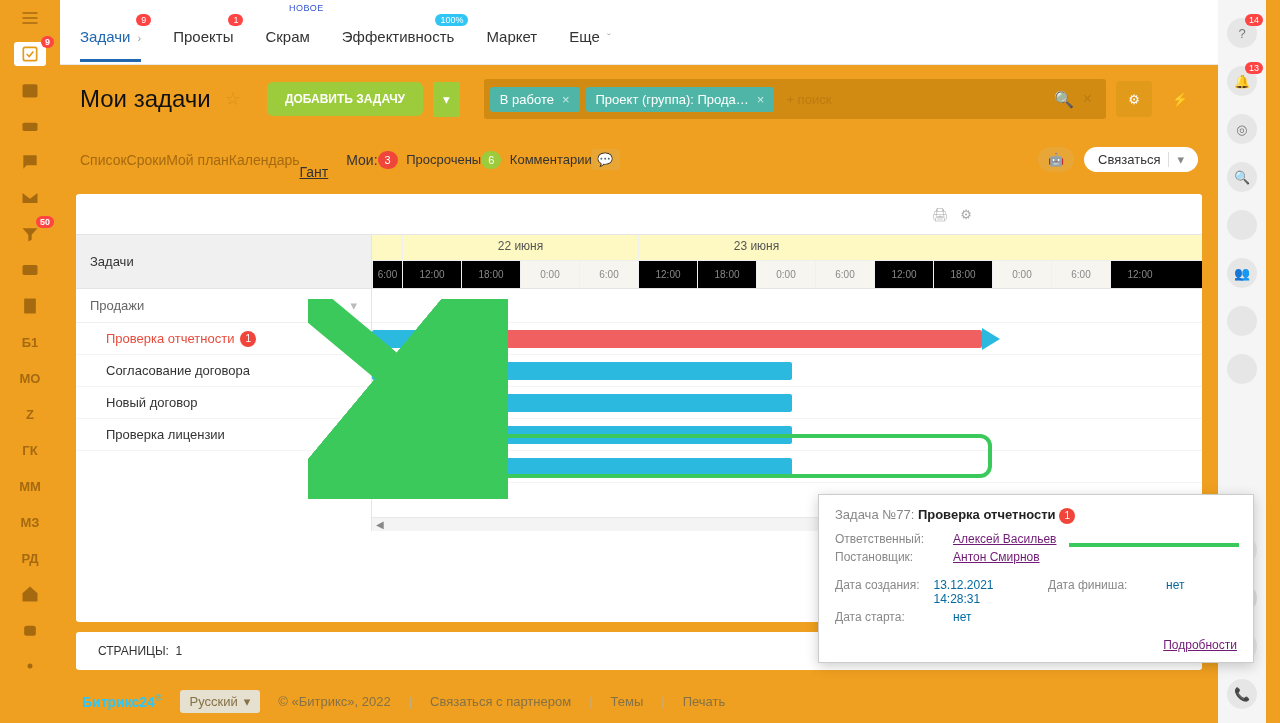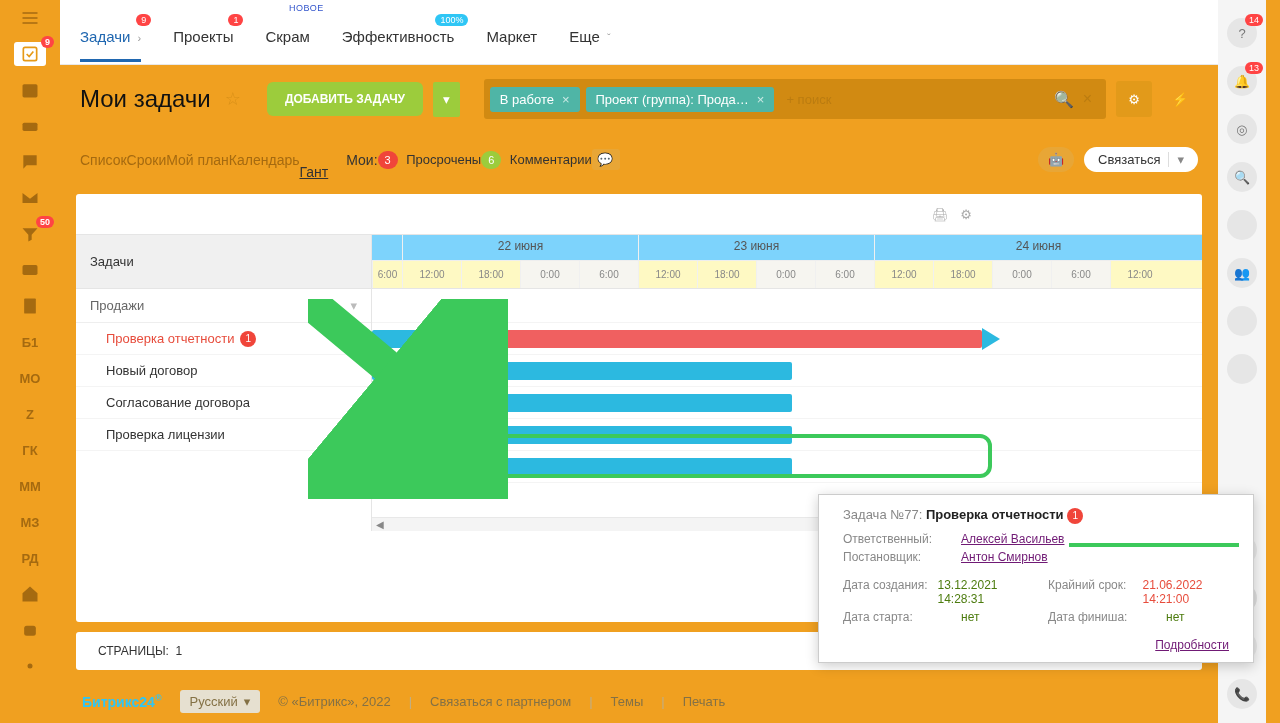--- a/index.html
+++ b/index.html
@@ -54,37 +54,37 @@
   .toolbar { height: 40px; display: flex; align-items: center; padding: 0 230px 0 10px; color: #aaa; gap: 12px; justify-content: flex-end; }
   .gantt-wrap { display: flex; border-top: 1px solid #e5e5e5; }
   .g-left { width: 296px; border-right: 1px solid #e5e5e5; }
   .g-left-head { height: 54px; background: #f0f0f0; display: flex; align-items: center; padding: 0 14px; font-size: 13px; color: #333; border-bottom: 1px solid #e5e5e5; }
   .g-group { height: 34px; display: flex; align-items: center; padding: 0 14px; color: #666; border-bottom: 1px solid #eee; cursor: pointer; }
   .g-task { height: 32px; display: flex; align-items: center; padding: 0 30px; border-bottom: 1px solid #f4f4f4; cursor: pointer; position: relative; font-size: 13px; color: #333; }
   .g-task.overdue { color: #e74c3c; }
   .g-task .sm-badge { margin-left: 6px; }
   .sm-badge { display: inline-flex; align-items:center; justify-content:center; width:16px; height:16px; border-radius:50%; background:#f0453a; color:#fff; font-size:10px; }
   .g-right { flex:1; overflow:hidden; position:relative; }
-  .g-date-row { height:26px; display:flex; background:#7dd3fc; border-bottom:1px solid #eee; position:relative; }
+  .g-date-row { height:26px; display:flex; background:#fef9c3; border-bottom:1px solid #eee; position:relative; }
   .g-date { flex:1; text-align:center; font-size:12px; color:#555; padding-top:4px; border-left:1px solid #f0f0f0; }
-  .g-time-row { height:28px; display:flex; background:#fef9c3; border-bottom:1px solid #e5e5e5; }
+  .g-time-row { height:28px; display:flex; background:#000000; border-bottom:1px solid #e5e5e5; }
   .g-time { width:59px; text-align:center; font-size:10px; color:#888; display:flex; align-items:center; justify-content:center; border-left:1px solid #f0f0f0; }
   .g-time.night { background:#f6f5f0; }
   .g-body { position:relative; height:228px; }
   .g-body .row { height:32px; border-bottom:1px solid #f4f4f4; position:relative; }
   .g-body .row.group { height:34px; }
   .bar { position:absolute; height:18px; top:7px; background:#2cb9e0; border-radius:2px; }
   .bar-red { background:#f06060; }
   .arrow-anno { position:absolute; left:232px; top:105px; z-index:5; pointer-events:none; }
   .green-frame { position:absolute; left:356px; top:240px; width:560px; height:44px; border:4px solid #3cc95b; border-radius:12px; z-index:4; pointer-events:none; }
   
-  .task-card { position:absolute; right:-52px; top:300px; width:436px; background:#fff; border:1px solid #ccc; box-shadow:0 3px 12px rgba(0,0,0,0.2); padding:12px 24px 10px; z-index:10; font-size:12px; }
+  .task-card { position:absolute; right:-52px; top:300px; width:436px; background:#fff; border:1px solid #ccc; box-shadow:0 3px 12px rgba(0,0,0,0.2); padding:12px 16px 10px; z-index:10; font-size:12px; }
   .task-card-row { display:flex; gap:8px; margin-bottom:4px; align-items:baseline; }
   .tc-lbl { color:#888; width:110px; }
-  .tc-val { color:#4d7c0f; }
+  .tc-val { color:#0369a1; }
   .tc-link { color:#701a75; text-decoration:underline; cursor:pointer; }
   .tc-title { font-size:13px; color:#888; margin-bottom:8px; }
   .tc-title b { color:#222; font-weight:600; }
   .tc-status { color:#e74c3c; }
   .tc-two { display:flex; gap:24px; }
   .tc-col { flex:1; }
   .tc-gbar { position:absolute; right:14px; top:48px; width:170px; height:4px; background:#3cc95b; }
   .tc-details { text-align:right; margin-top:10px; }
   
   .pager { padding: 12px 22px; font-size:12px; color:#333; background:#fff; margin:0 16px 10px; border-radius:3px; }
@@ -281,37 +281,36 @@
         <div class="g-left-head">Задачи</div>
         <div class="g-group">
           <span>Продажи</span>
           <span style="margin-left:auto;color:#bbb">▾</span>
         </div>
         <div class="g-task overdue">
           <span>Проверка отчетности</span>
           <span class="sm-badge">1</span>
         </div>
         <div class="g-task">
-            <span>Новый договор</span>
+            <span>Согласование договора</span>
           </div>
         <div class="g-task">
-            <span>Согласование договора</span>
+            <span>Новый договор</span>
           </div>
         <div class="g-task">
             <span>Проверка лицензии</span>
           </div>
         <div style="height:40px"></div>
       </div>
 
       <div class="g-right">
         <div class="g-date-row">
           <div style="width:30px"></div>
           <div class="g-date" style="flex:0 0 236px">22 июня</div>
           <div class="g-date" style="flex:0 0 236px">23 июня</div>
-          <div class="g-date" style="flex:1">24 июня</div>
         </div>
         <div class="g-time-row">
           <div class="g-time" style="width:30px">6:00</div>
           <div class="g-time">12:00</div>
           <div class="g-time">18:00</div>
           <div class="g-time night">0:00</div>
           <div class="g-time night">6:00</div>
           <div class="g-time">12:00</div>
           <div class="g-time">18:00</div>
           <div class="g-time night">0:00</div>
@@ -387,24 +386,20 @@
               <span class="tc-lbl">Дата создания:</span>
               <span class="tc-val">13.12.2021 14:28:31</span>
             </div>
           <div class="task-card-row">
               <span class="tc-lbl">Дата старта:</span>
               <span class="tc-val">нет</span>
             </div>
         </div>
         <div class="tc-col">
           <div class="task-card-row">
-              <span class="tc-lbl">Крайний срок:</span>
-              <span class="tc-val" style="color:#e74c3c">21.06.2022 14:21:00</span>
-            </div>
-          <div class="task-card-row">
               <span class="tc-lbl">Дата финиша:</span>
               <span class="tc-val">нет</span>
             </div>
         </div>
       </div>
       <div class="tc-details"><span class="tc-link">Подробности</span></div>
     </div>
   </div>
 
   <div class="pager">

